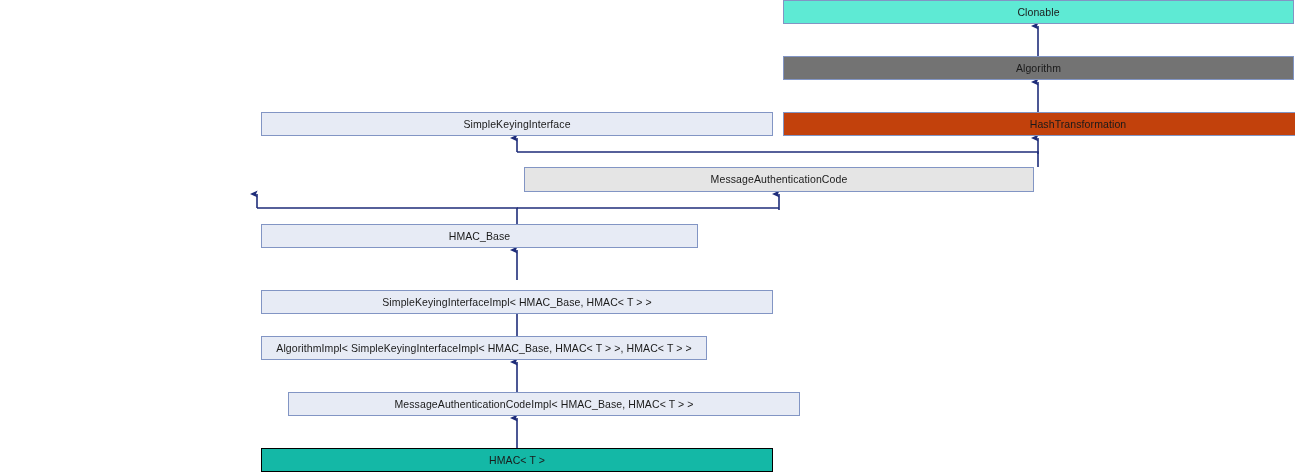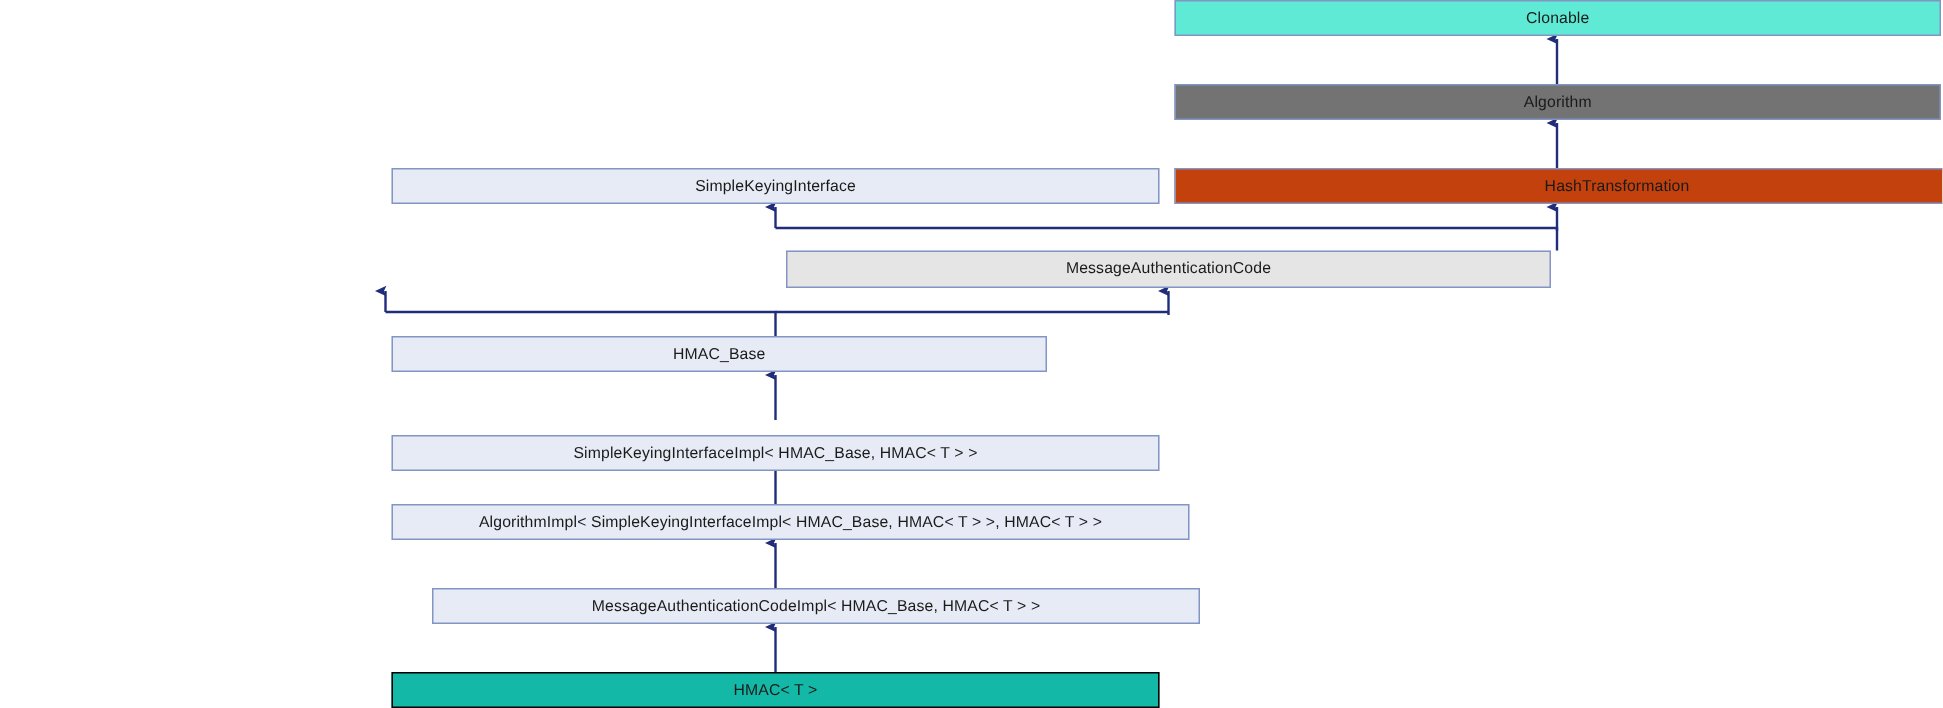--- a/index.html
+++ b/index.html
@@ -77,17 +77,17 @@
     </g>
   </svg>
 
   <div class="node" style="left: 783px; top: 0px; width: 511px; height: 24px; background: #5eead4; border-color: rgb(130, 149, 196);">Clonable</div>
   <div class="node" style="left: 783px; top: 56px; width: 511px; height: 24px; background: #737373; border-color: rgb(130, 149, 196);">Algorithm</div>
   <div class="node" style="left: 261px; top: 112px; width: 512px; height: 24px; background: rgb(231, 235, 245); border-color: rgb(130, 149, 196);">SimpleKeyingInterface</div>
   <div class="node" style="left: 783px; top: 112px; width: 590px; height: 24px; background: #c2410c; border-color: rgb(130, 149, 196); text-align: center;">HashTransformation</div>
   <div class="node" style="left: 524px; top: 167px; width: 510px; height: 25px; background: #e5e5e5; border-color: rgb(130, 149, 196);">MessageAuthenticationCode</div>
   <div class="node" style="left: 261px; top: 224px; width: 437px; height: 24px; background: rgb(231, 235, 245); border-color: rgb(130, 149, 196);">HMAC_Base</div>
   <div class="node" style="left: 261px; top: 280px; width: 512px; height: 24px; background: rgb(231, 235, 245); border-color: rgb(130, 149, 196); margin-top: 10px;">SimpleKeyingInterfaceImpl&lt; HMAC_Base, HMAC&lt; T &gt; &gt;</div>
-  <div class="node" style="left: 261px; top: 336px; width: 532px; height: 24px; background: rgb(231, 235, 245); border-color: rgb(130, 149, 196);">AlgorithmImpl&lt; SimpleKeyingInterfaceImpl&lt; HMAC_Base, HMAC&lt; T &gt; &gt;, HMAC&lt; T &gt; &gt;</div>
+  <div class="node" style="left: 261px; top: 336px; width: 446px; height: 24px; background: rgb(231, 235, 245); border-color: rgb(130, 149, 196);">AlgorithmImpl&lt; SimpleKeyingInterfaceImpl&lt; HMAC_Base, HMAC&lt; T &gt; &gt;, HMAC&lt; T &gt; &gt;</div>
   <div class="node" style="left: 261px; top: 392px; width: 512px; height: 24px; background: rgb(231, 235, 245); border-color: rgb(130, 149, 196); margin-left: 27px;">MessageAuthenticationCodeImpl&lt; HMAC_Base, HMAC&lt; T &gt; &gt;</div>
   <div class="node current" style="left: 261px; top: 448px; width: 512px; height: 24px; background: #14b8a6; border-color: rgb(0, 0, 0);">HMAC&lt; T &gt;</div>
 
 </div>
 
 </body></html>

